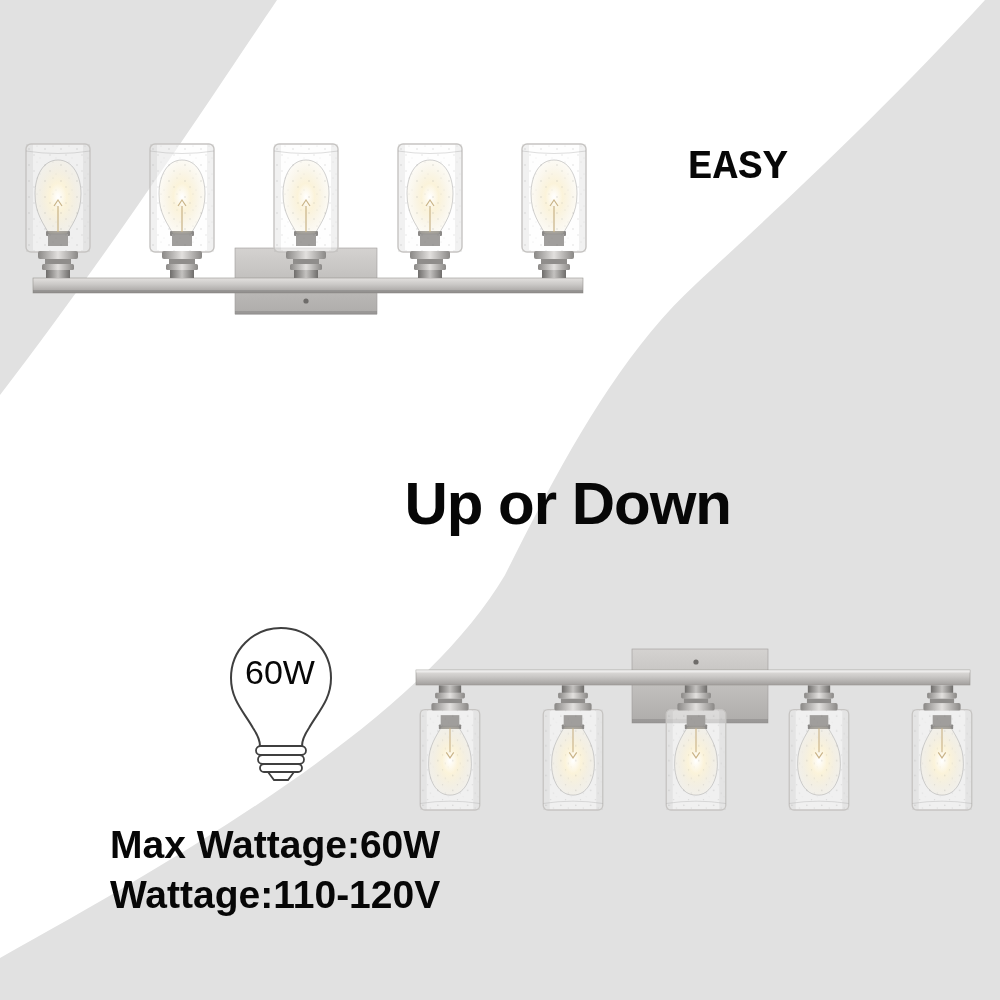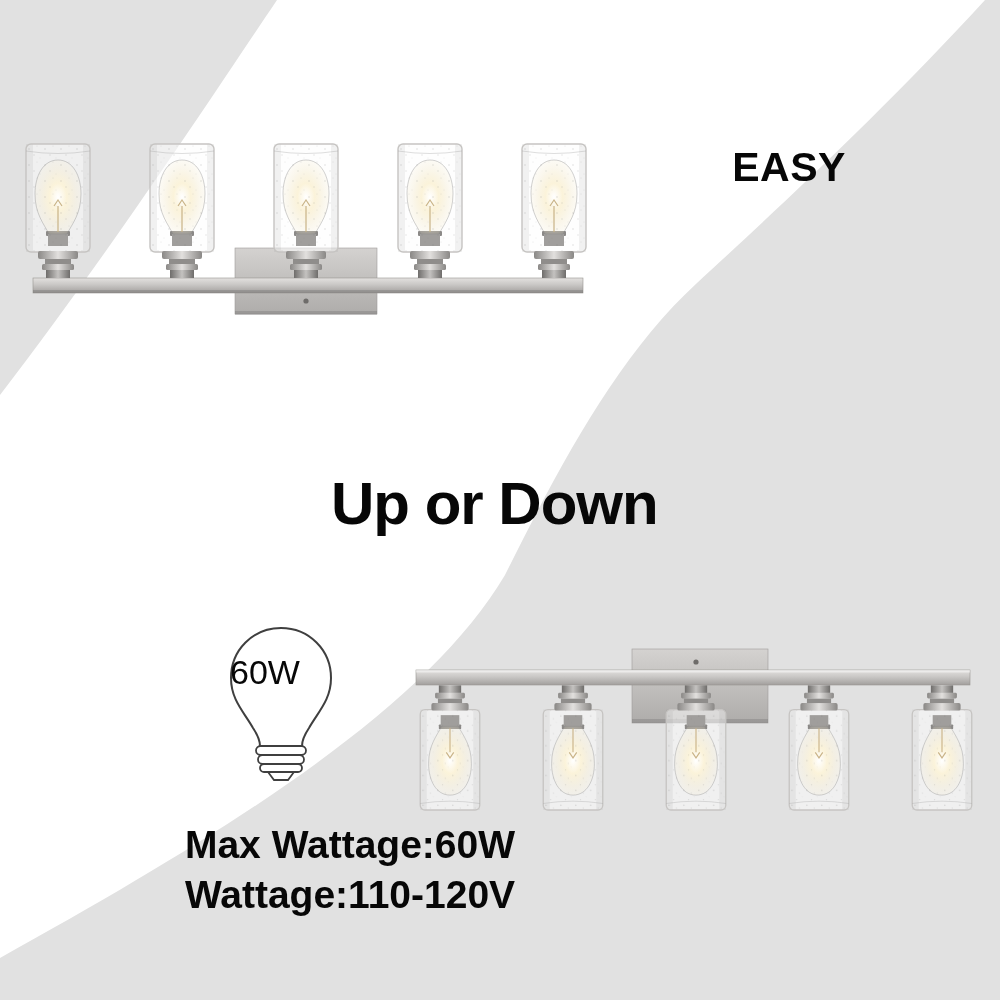--- a/index.html
+++ b/index.html
@@ -4,38 +4,38 @@
 <style>
   html,body{margin:0;padding:0;background:#888;}
   .stage{
     position:relative;width:1000px;height:1000px;overflow:hidden;
     background:#ffffff;
     font-family:"Liberation Sans","DejaVu Sans",sans-serif;
   }
   .stage svg{position:absolute;left:0;top:0;display:block;}
   .txt{position:absolute;color:#070707;white-space:pre;}
   .headline{
-    left:600px;top:143px;width:378px;
+    left:549px;top:143px;width:378px;
     font-size:41px;line-height:48px;font-weight:700;
-    text-align:center;letter-spacing:.5px;
+    text-align:center;letter-spacing:.5px;font-family:Liberation Mono, monospace;
   }
   .center-title{
     left:331px;top:474px;width:400px;
     font-size:60px;line-height:60px;font-weight:700;
-    text-align:left;letter-spacing:-1px;
+    text-align:right;letter-spacing:-1px;
   }
   .bulb-label{
     left:230px;top:655px;width:100px;
     font-size:34px;line-height:34px;font-weight:400;
-    letter-spacing:0;
+    text-align:center;letter-spacing:0;
   }
   .specs{
     left:110px;top:820px;width:480px;
     font-size:39px;line-height:50px;font-weight:700;
-    text-align:center;letter-spacing:0;
+    text-align:left;letter-spacing:0;
   }
 </style>
 </head>
 <body>
 
 <div class="stage">
 
   <svg width="1000" height="1000" viewBox="0 0 1000 1000">
     <defs>
 

